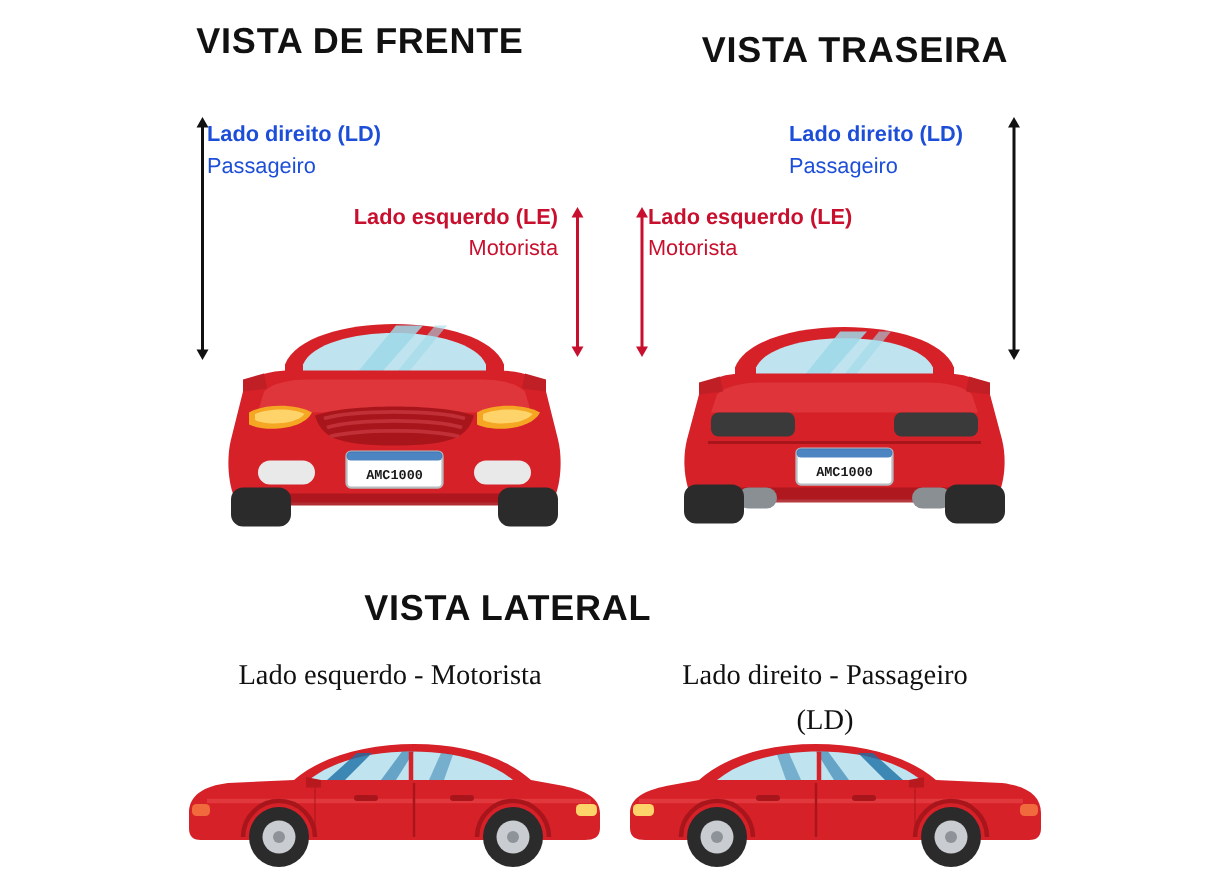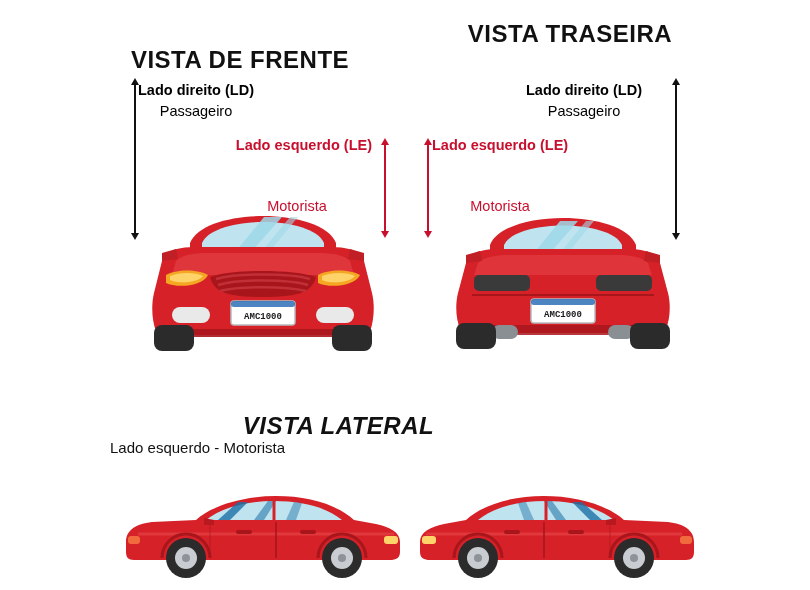--- a/index.html
+++ b/index.html
@@ -23,48 +23,49 @@
 
   
   .section-title {
     position: absolute;
     font-size: 24px;
     font-weight: bold;
     letter-spacing: 0.5px;
     color: #111111;
     text-align: center;
   }
-  #title-front  { left: 80px;  top: 14px; width: 320px; margin-top: 32px; }
+  #title-front  { left: 80px;  top: 14px; width: 320px; }
   #title-rear   { left: 410px; top: 20px; width: 320px; }
-  #title-side   { left: 0px;   top: 412px; width: 677px; font-style: italic; }
+  #title-side   { left: 0px;   top: 392px; width: 677px; }
 
   
   .label-block {
     position: absolute;
     font-size: 14.5px;
     line-height: 1.45;
   }
   .label-strong { font-weight: bold; }
-  .label-sub    { font-weight: normal; text-align: center; }
-  .label-black  { color: #000000; }
+  .label-sub    { font-weight: normal; }
+  .label-black  { color: #1d4ed8; }
   .label-red    { color: #c8102e; }
-  .label-red .label-sub { color: #c8102e; margin-top: 40px; }
+  .label-red .label-sub { color: #c8102e; }
 
   #lbl-front-ld { left: 138px; top: 80px;  text-align: left; }
   #lbl-front-le { left: 222px; top: 135px; text-align: right; width: 150px;}
   #lbl-rear-ld  { left: 526px; top: 80px;  text-align: left; }
   #lbl-rear-le  { left: 432px; top: 135px; text-align: left; }
 
   
   .side-label {
     position: absolute;
-    font-size: 15px;
+    font-size: 19px;
     color: #111111;
-    text-align: left;
+    text-align: center;
     line-height: 1.6;
+    font-family: Liberation Serif, serif;
   }
   #lbl-side-left  { left: 110px; top: 436px; width: 300px; }
   #lbl-side-right { left: 400px; top: 436px; width: 300px; }
 
   
   .arrow {
     position: absolute;
   }
   .arrow .shaft {
     position: absolute;
@@ -237,20 +238,24 @@
       <rect x="24" y="158" width="40" height="26" rx="8" fill="#2b2b2b"></rect>
       <rect x="198" y="158" width="40" height="26" rx="8" fill="#2b2b2b"></rect>
 
       <path d="M48 86 L34 90 L34 98 L50 96 Z" fill="#c01f25"></path>
       <path d="M214 86 L228 90 L228 98 L212 96 Z" fill="#c01f25"></path>
     </svg>
   </div>
 
   <div class="side-label" id="lbl-side-left">
     <div>Lado esquerdo - Motorista</div>
+  </div>
+  <div class="side-label" id="lbl-side-right">
+    <div>Lado direito - Passageiro</div>
+    <div>(LD)</div>
   </div>
 
   <div class="car" id="car-side-left">
     <svg width="290" height="100" viewBox="0 0 290 100">
 
       <path d="M8 62 C8 50, 18 44, 34 42 L78 40 C96 24, 128 16, 158 16
                C190 16, 218 24, 236 40 L258 44 C272 47, 282 52, 282 62
                L282 72 C282 78, 278 80, 272 80 L16 80 C10 80, 8 77, 8 72 Z" fill="#d62128"></path>
 
       <path d="M88 40 C104 27, 130 21, 156 21 C184 21, 208 27, 224 40 Z" fill="#bfe4ef"></path>

